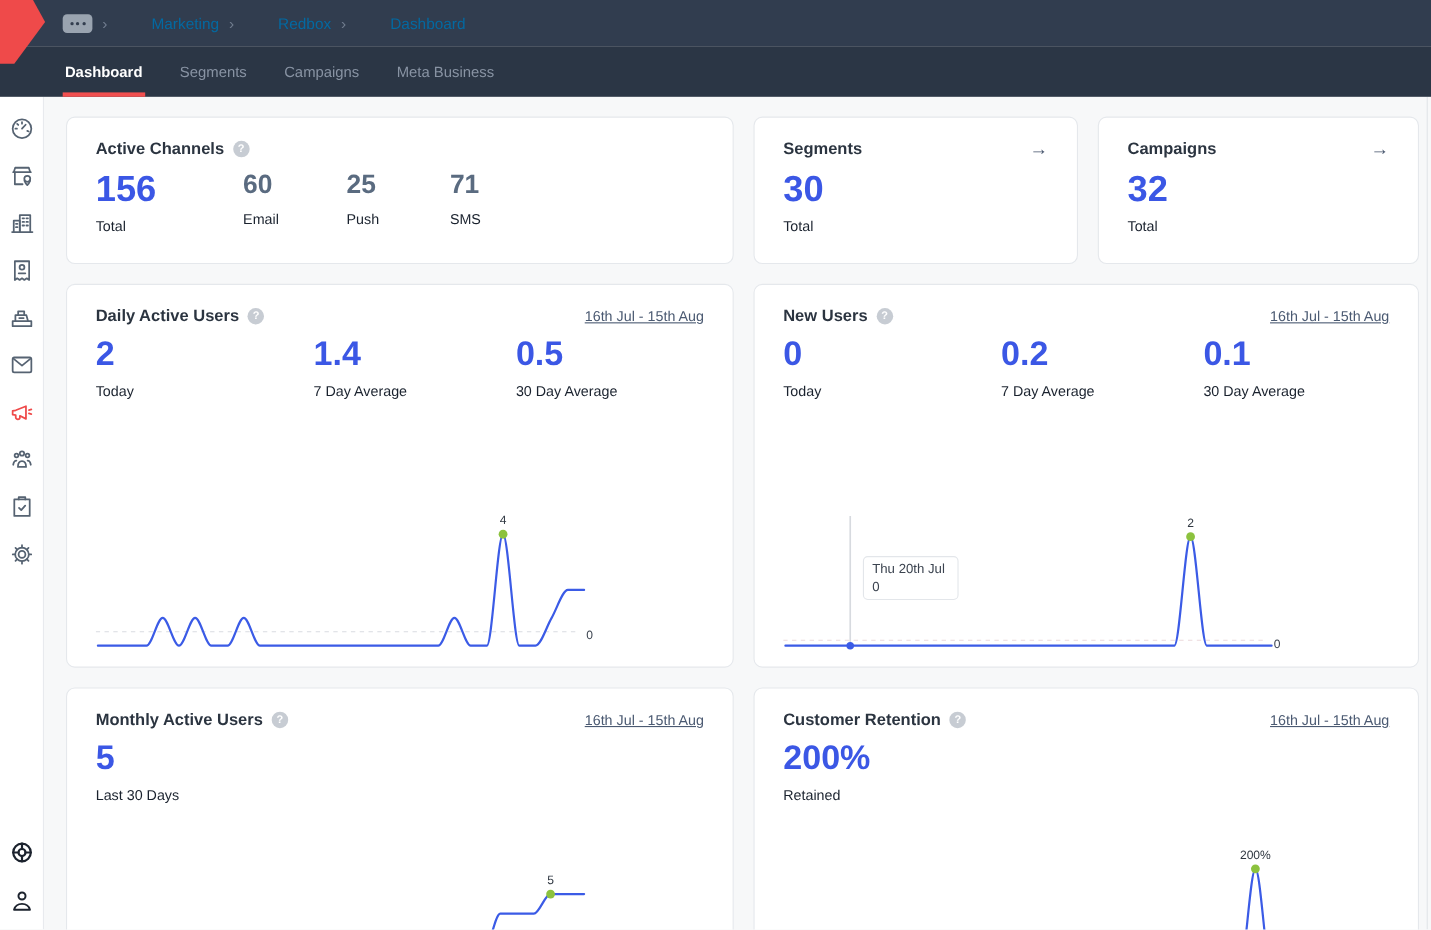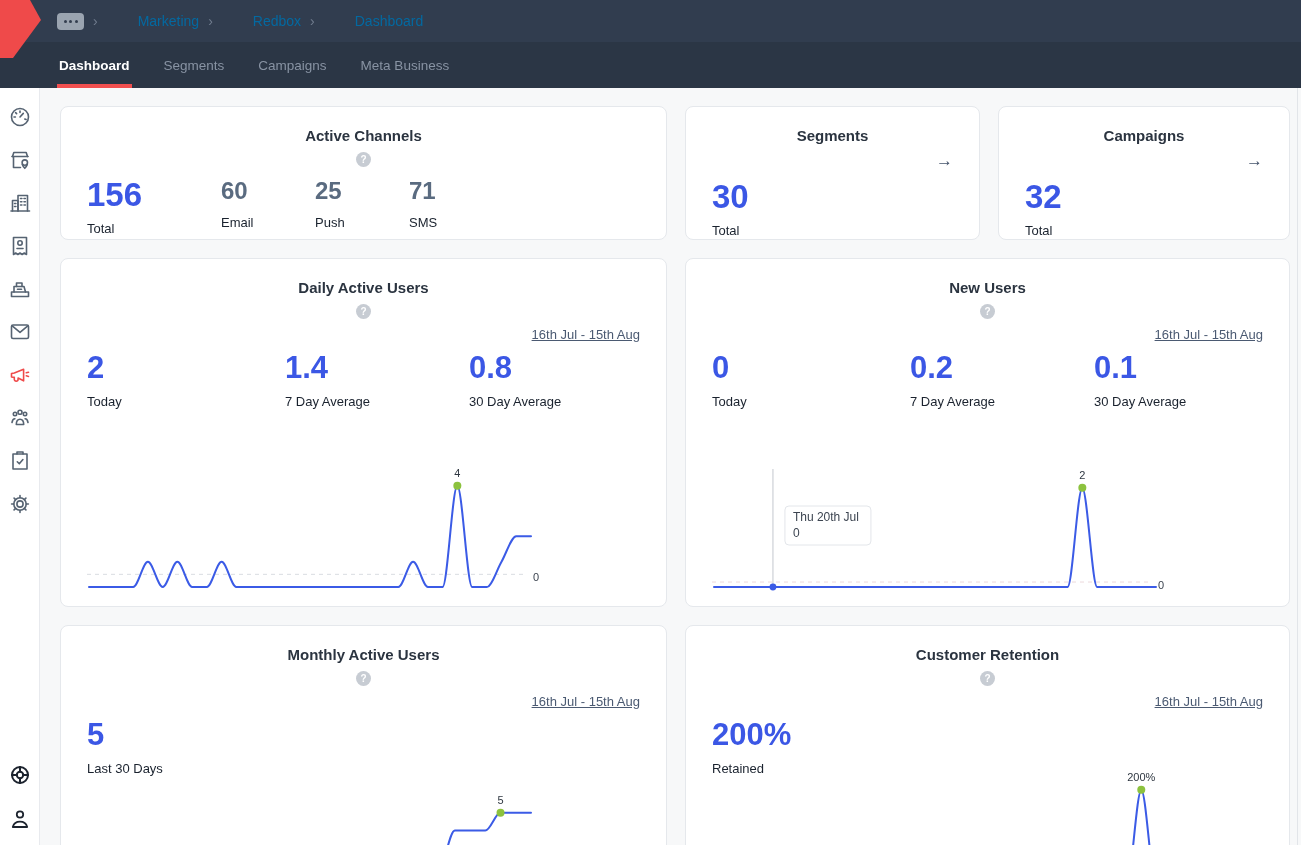--- a/index.html
+++ b/index.html
@@ -27,21 +27,21 @@
   .side-bottom .side-icon:last-child{margin-bottom:0;}
   
   .main{position:absolute;left:40px;top:88px;right:0;bottom:0;background:#f7f8f9;padding:18px 11px 0 20px;box-sizing:border-box;}
   .edge-line{position:absolute;right:3px;top:88px;bottom:0;width:1px;background:#e2e5e9;}
   .row{display:grid;gap:18px;margin-bottom:18px;}
   .row1{grid-template-columns:607px 295px 292px;}
   .row2{grid-template-columns:607px 605px;}
   .row3{grid-template-columns:607px 605px;}
   .card{background:#ffffff;border:1px solid #e5e8ec;border-radius:8px;position:relative;box-sizing:border-box;padding:20px 26px;}
   .h134{height:134px;} .h284{height:349px;} .h278{height:282px;}
-  .card-head{display:flex;align-items:center;gap:8px;flex-direction:column;}
+  .card-head{display:flex;align-items:center;gap:8px;}
   .card-title{font-size:15px;font-weight:700;color:#2b3440;}
   .help{width:15px;height:15px;border-radius:50%;background:#c7ccd3;color:#ffffff;font-size:10px;font-weight:700;
         display:flex;align-items:center;justify-content:center;cursor:pointer;flex:0 0 auto;}
   .head-right{margin-left:auto;}
   .date-range{font-size:13px;color:#4b5a72;text-decoration:underline;}
   .arrow-btn{font-size:17px;color:#44536b;cursor:pointer;line-height:1;background:none;border:none;padding:0;}
   .stats{display:grid;margin-top:7px;}
   .stats-channels{grid-template-columns:134px 94px 94px auto;}
   .stats-users{grid-template-columns:198px 184px auto;}
   .stats-single{grid-template-columns:auto;}
@@ -241,21 +241,21 @@
       <div class="stats stats-users">
         <div>
             <div class="num md">2</div>
              <div class="stat-label">Today</div>
           </div>
         <div>
             <div class="num md">1.4</div>
              <div class="stat-label">7 Day Average</div>
           </div>
         <div>
-            <div class="num md">0.8</div>
+            <div class="num md">0.5</div>
              <div class="stat-label">30 Day Average</div>
           </div>
       </div>
       <svg class="chart chart-dau" width="480" height="145" viewBox="0 0 480 145">
           <line x1="0" y1="119.33333333333333" x2="436" y2="119.33333333333333" stroke="#d9dce1" stroke-width="1" stroke-dasharray="4 4"></line>
           <text x="446" y="126.33333333333333" font-size="11" fill="#3c4450">0</text>
           <path d="M2.0,132.0C6.9,132.0 11.8,132.0 16.7,132.0C21.6,132.0 26.6,132.0 31.5,132.0C36.4,132.0 41.3,132.0 46.2,132.0C51.1,132.0 56.0,106.7 60.9,106.7C65.8,106.7 70.8,132.0 75.7,132.0C80.6,132.0 85.5,106.7 90.4,106.7C95.3,106.7 100.2,132.0 105.1,132.0C110.0,132.0 115.0,132.0 119.9,132.0C124.8,132.0 129.7,106.7 134.6,106.7C139.5,106.7 144.4,132.0 149.3,132.0C154.2,132.0 159.2,132.0 164.1,132.0C169.0,132.0 173.9,132.0 178.8,132.0C183.7,132.0 188.6,132.0 193.5,132.0C198.4,132.0 203.4,132.0 208.3,132.0C213.2,132.0 218.1,132.0 223.0,132.0C227.9,132.0 232.8,132.0 237.7,132.0C242.6,132.0 247.6,132.0 252.5,132.0C257.4,132.0 262.3,132.0 267.2,132.0C272.1,132.0 277.0,132.0 281.9,132.0C286.8,132.0 291.8,132.0 296.7,132.0C301.6,132.0 306.5,132.0 311.4,132.0C316.3,132.0 321.2,106.7 326.1,106.7C331.0,106.7 336.0,132.0 340.9,132.0C345.8,132.0 350.7,132.0 355.6,132.0C360.5,132.0 365.4,30.7 370.3,30.7C375.2,30.7 380.2,132.0 385.1,132.0C390.0,132.0 394.9,132.0 399.8,132.0C404.7,132.0 409.6,115.1 414.5,106.7C419.4,98.2 424.4,81.3 429.3,81.3C434.2,81.3 439.1,81.3 444.0,81.3" fill="none" stroke="#3b5be6" stroke-width="2" stroke-linecap="round" stroke-linejoin="round"></path>
           <circle cx="370.3333333333333" cy="30.666666666666664" r="4" fill="#8cc23e"></circle>
           <text x="370.3333333333333" y="21.666666666666664" font-size="11" fill="#2f3741" text-anchor="middle">4</text>
         </svg>

